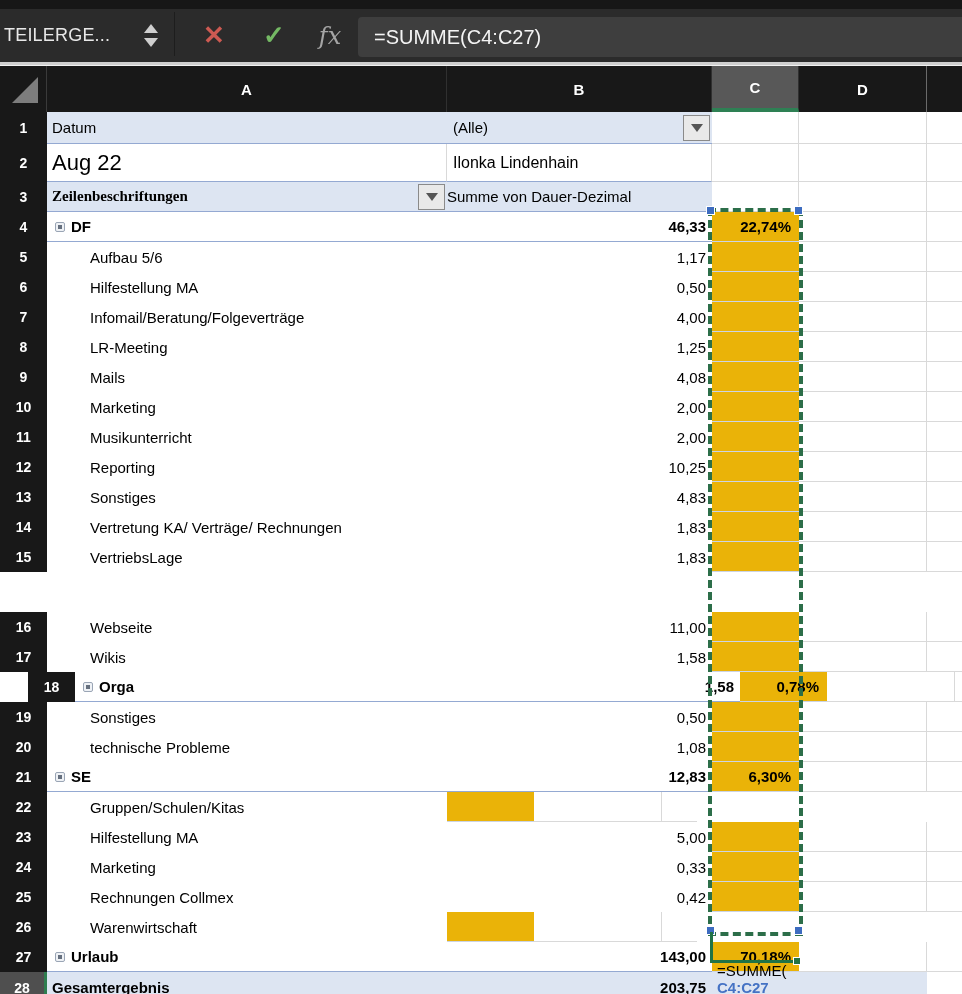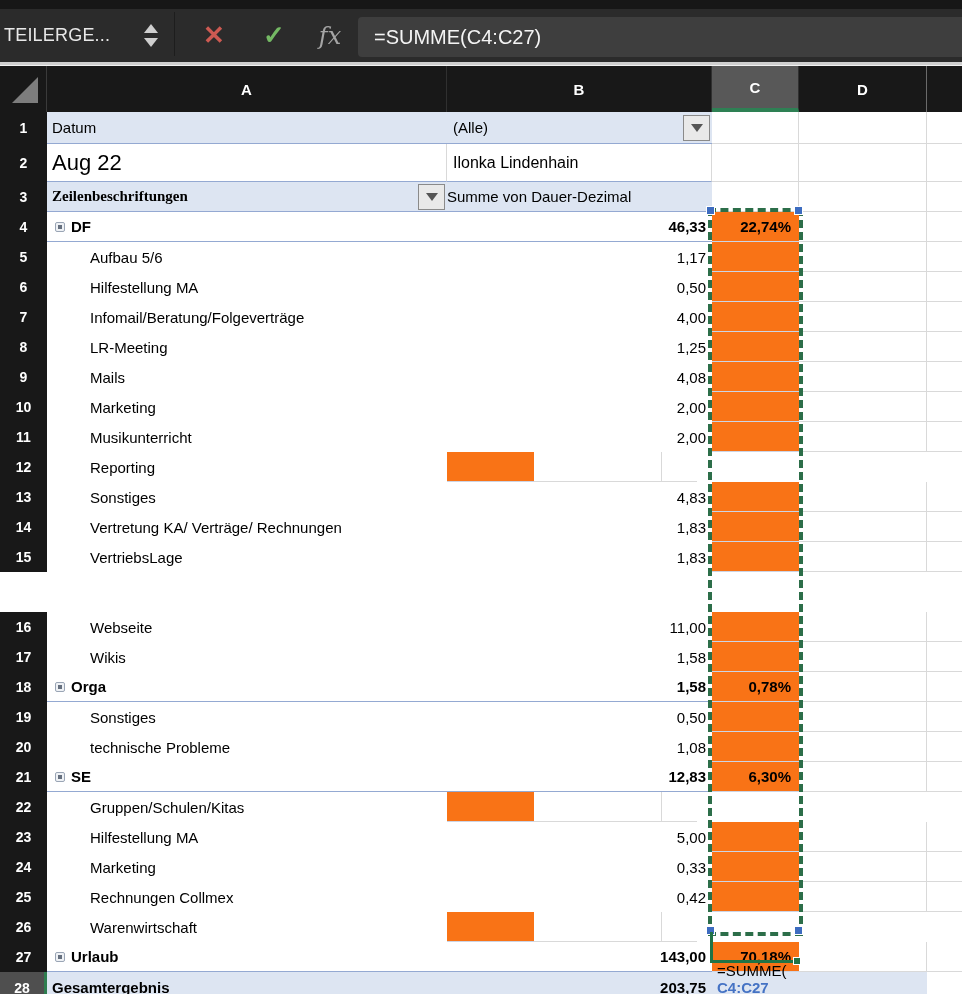--- a/index.html
+++ b/index.html
@@ -48,21 +48,21 @@
   .cell { flex:none; display:flex; align-items:center; overflow:hidden; position:relative; font-size:15px; color:#000; }
   .cA { width:400px; padding-left:5px; }
   .cB { width:265px; }
   .cC { width:87px; }
   .cD { width:128px; }
   .cE { width:35px; }
   .num { justify-content:flex-end; padding-right:6px; }
   .pct { justify-content:flex-end; padding-right:8px; }
   .bold { font-weight:bold; }
   .fill-blue { background:#dde5f2; }
-  .fill-sel  { background:#f97316; }
+  .fill-sel  { background:#eab308; }
   .grid-r { border-right:1px solid #d9d9d9; }
   .grid-b { border-bottom:1px solid #d9d9d9; }
   .grid-b-sel { border-bottom:1px solid #ccd4e4; }
   .blue-bottom { border-bottom:1px solid #94a9d2; }
   .indent { padding-left:43px; }
   .bigtext { font-size:22px; }
   .medtext { font-size:16px; }
 
   .expand-icon { flex:none; width:10px; height:10px; border:1px solid #9aa5b5; background:#eef1f5;
                  border-radius:2px; margin:0 6px 0 3px; position:relative; }
@@ -268,20 +268,23 @@
         </div>
         <div class="cell cC fill-sel grid-b-sel"></div>
         <div class="cell cD grid-r grid-b"></div>
         <div class="cell cE grid-b"></div>
       </div>
       <div class="row t-detail" style="height: 30px;">
         <div class="rh">12</div>
         <div class="cell cA indent">
           <div class="">Reporting</div>
         </div>
+        <div class="cell cB num">
+          <div class="">10,25</div>
+        </div>
         <div class="cell cC fill-sel grid-b-sel"></div>
         <div class="cell cD grid-r grid-b"></div>
         <div class="cell cE grid-b"></div>
       </div>
       <div class="row t-detail" style="height: 30px;">
         <div class="rh">13</div>
         <div class="cell cA indent">
           <div class="">Sonstiges</div>
         </div>
         <div class="cell cB num">
@@ -332,21 +335,21 @@
         <div class="cell cA indent">
           <div class="">Wikis</div>
         </div>
         <div class="cell cB num">
           <div class="">1,58</div>
         </div>
         <div class="cell cC fill-sel grid-b-sel"></div>
         <div class="cell cD grid-r grid-b"></div>
         <div class="cell cE grid-b"></div>
       </div>
-      <div class="row t-group" style="height: 30px;">
+      <div class="row t-group" style="height: 30px; padding-left: 28px;">
         <div class="rh">18</div>
         <div class="cell cA blue-bottom bold">
           <div class="expand-icon"></div>
           <div class="">Orga</div>
         </div>
         <div class="cell cB blue-bottom num bold">
           <div class="">1,58</div>
         </div>
         <div class="cell cC fill-sel grid-b-sel pct bold">
           <div class="">0,78%</div>

